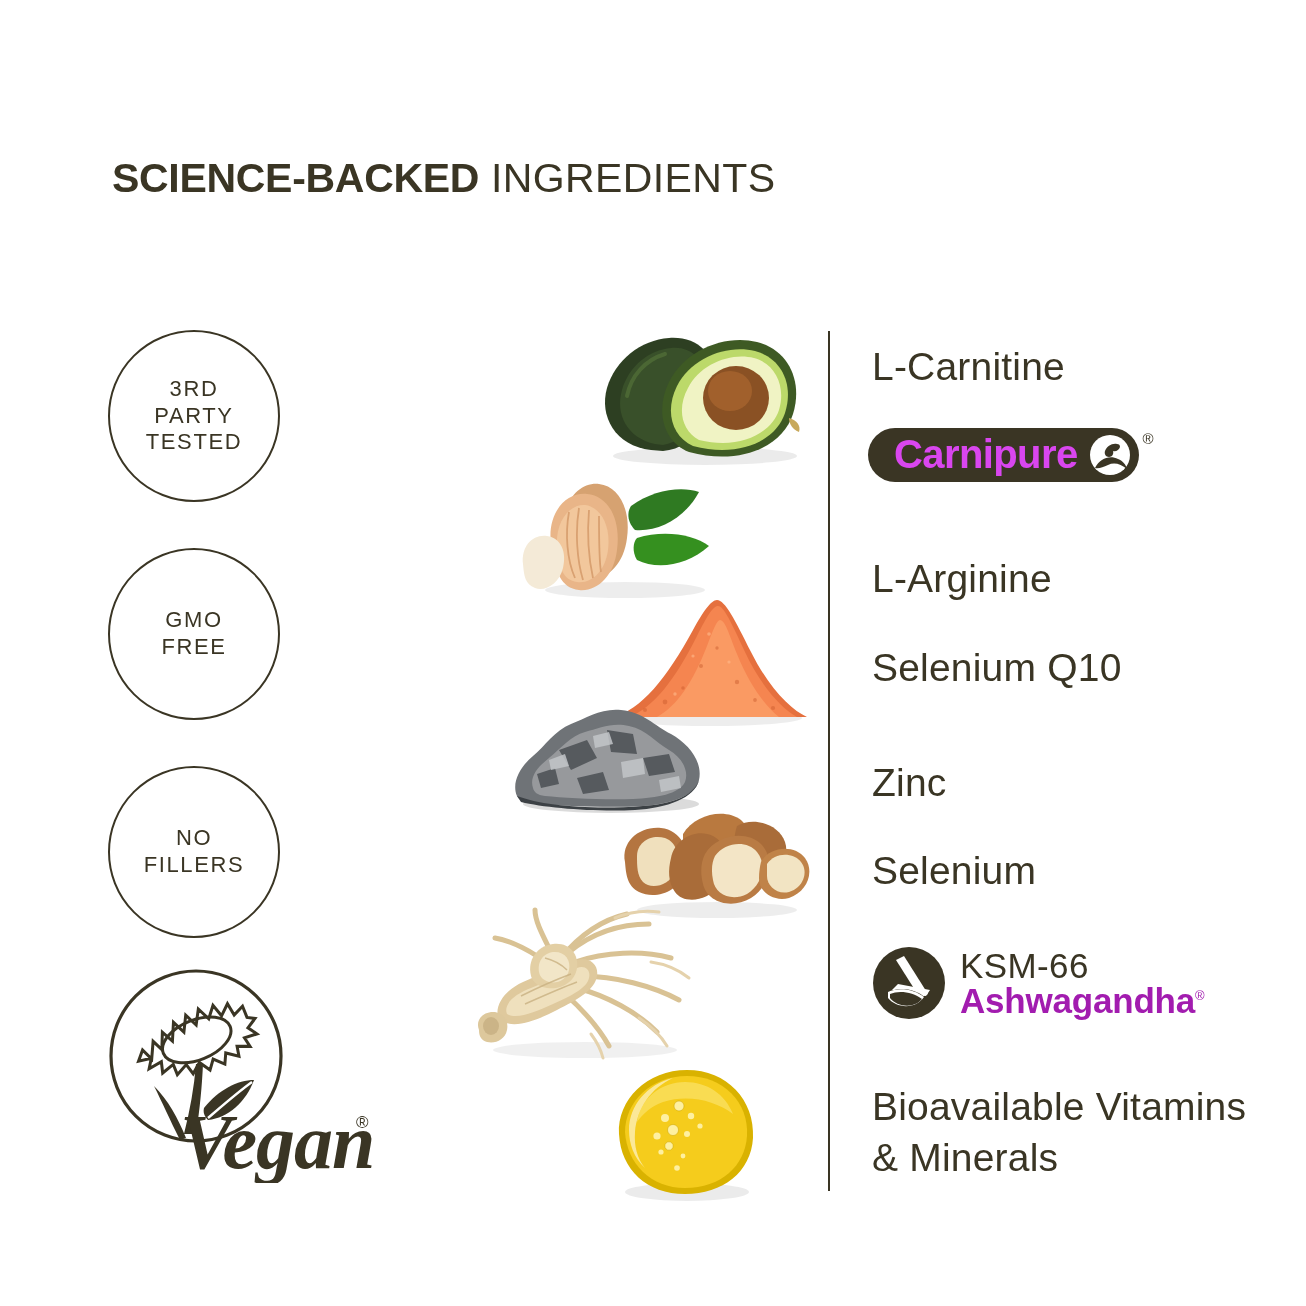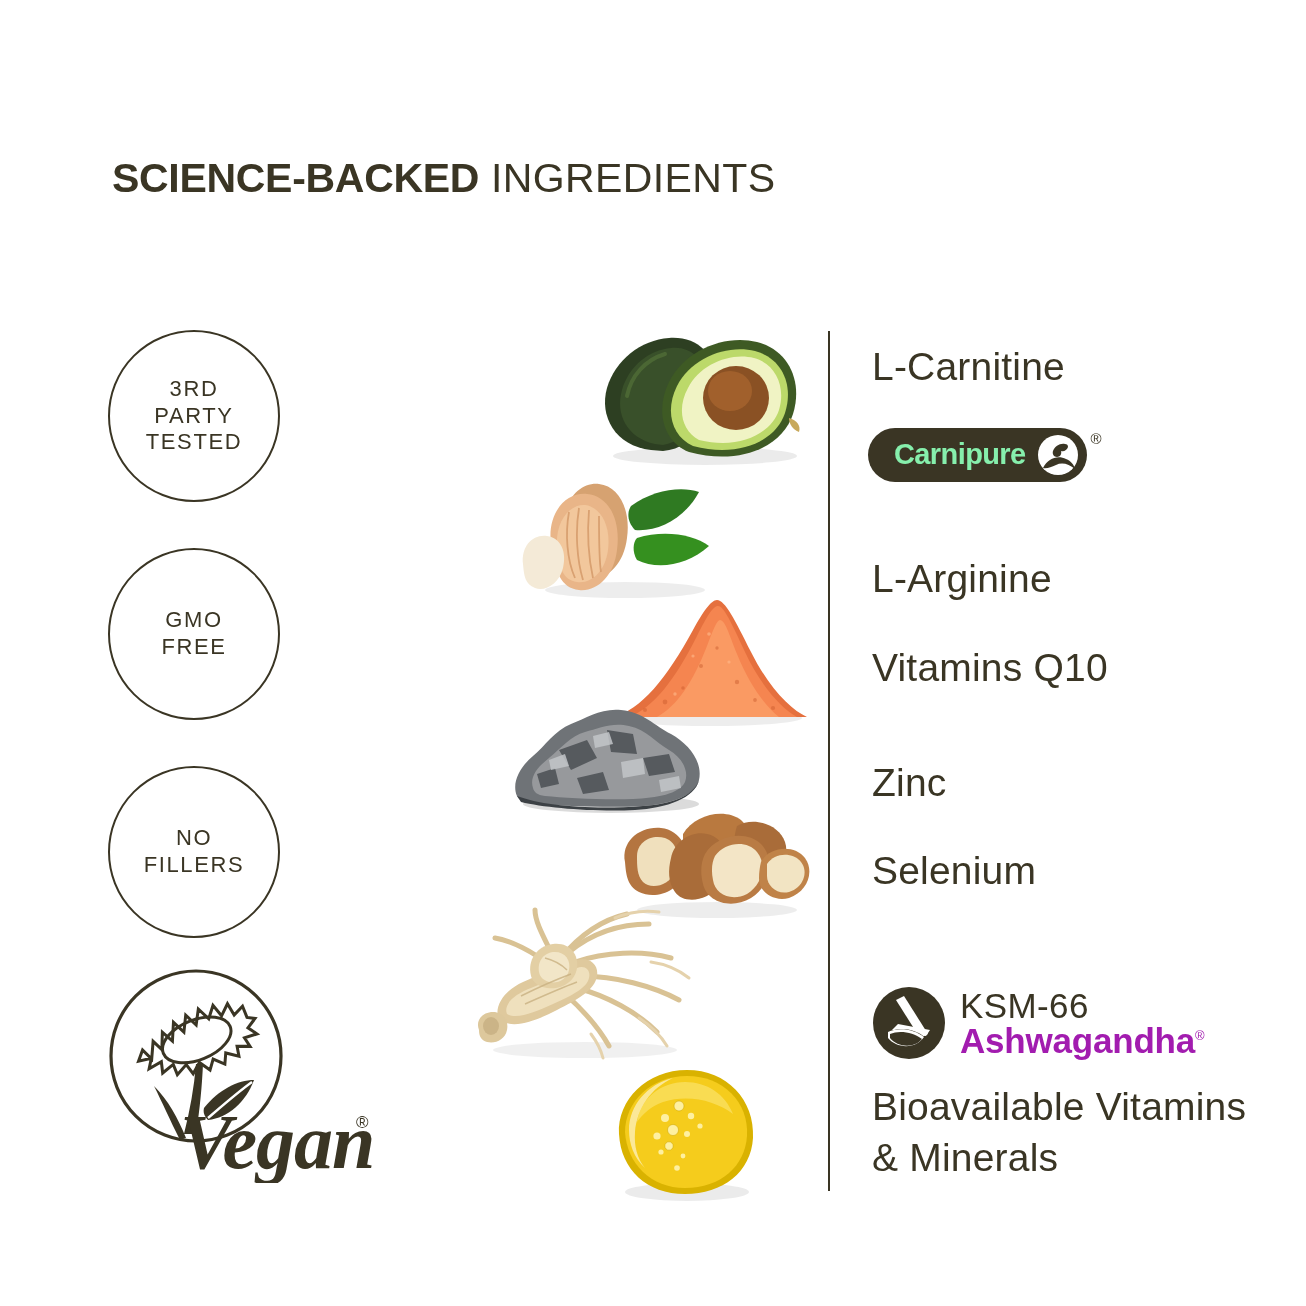--- a/index.html
+++ b/index.html
@@ -63,21 +63,21 @@
   .carnipure{
     position:absolute;left:-4px;
     display:flex;align-items:center;
   }
   .pill{
     background:#3a3524;border-radius:30px;
     height:54px;padding:0 9px 0 26px;
     display:flex;align-items:center;gap:12px;
   }
   .pill-word{
-    color:#86efac;font-size:29px;font-weight:bold;
+    color:#d946ef;font-size:40px;font-weight:bold;
     letter-spacing:-.6px;line-height:1;
     transform:translateY(-1px);
   }
   .pill-mark{
     width:40px;height:40px;border-radius:50%;
     background:#ffffff;position:relative;flex:0 0 auto;
   }
   .pill-mark svg{position:absolute;inset:0;}
   .pill-reg{
     font-size:15px;color:#3a3524;margin-left:4px;
@@ -388,25 +388,25 @@
                      C 22 22 24 19 23 16 C 26 17 29 15 30 12 C 30 10 29 9 27 9 Z" fill="#3a3524"></path>
             <path d="M 5 33 C 10 23 20 20 28 24 C 33 26 36 30 37 34
                      C 31 29 24 27 18 30 C 13 32 9 34 5 33 Z" fill="#3a3524"></path>
           </svg>
         </span>
       </div>
       <span class="pill-reg">®</span>
     </div>
 
     <div class="item" style="top:226px;">L-Arginine</div>
-    <div class="item" style="top:315px;">Vitamins Q10</div>
+    <div class="item" style="top:315px;">Selenium Q10</div>
     <div class="item" style="top:430px;">Zinc</div>
     <div class="item" style="top:518px;">Selenium</div>
 
-    <div class="ksm" style="top:656px;">
+    <div class="ksm" style="top:616px;">
       <span class="ksm-mark">
         <svg viewBox="0 0 74 74" xmlns="http://www.w3.org/2000/svg">
           <circle cx="37" cy="37" r="36" fill="#3a3524"></circle>
           <path d="M 24 14 L 32 10 L 56 48 L 48 52 Z" fill="#ffffff"></path>
           <path d="M 20 44 L 26 38 L 58 44 L 54 50 Z" fill="#ffffff"></path>
           <path d="M 14 48 C 24 40 42 42 54 52 C 44 68 24 66 14 54 Z" fill="#3a3524"></path>
           <path d="M 13 50 C 24 43 42 45 53 54 C 43 66 24 64 13 50 Z" fill="#ffffff" opacity="0"></path>
           <path d="M 12 49 C 23 42 42 44 54 53 C 45 69 23 67 12 55 Z" fill="#3a3524"></path>
           <path d="M 16 46 C 26 41 42 43 52 51 C 43 64 24 62 16 52 Z" fill="#ffffff"></path>
           <path d="M 18 48 C 27 44 41 46 50 53 C 42 63 25 61 18 52 Z" fill="#3a3524"></path>

